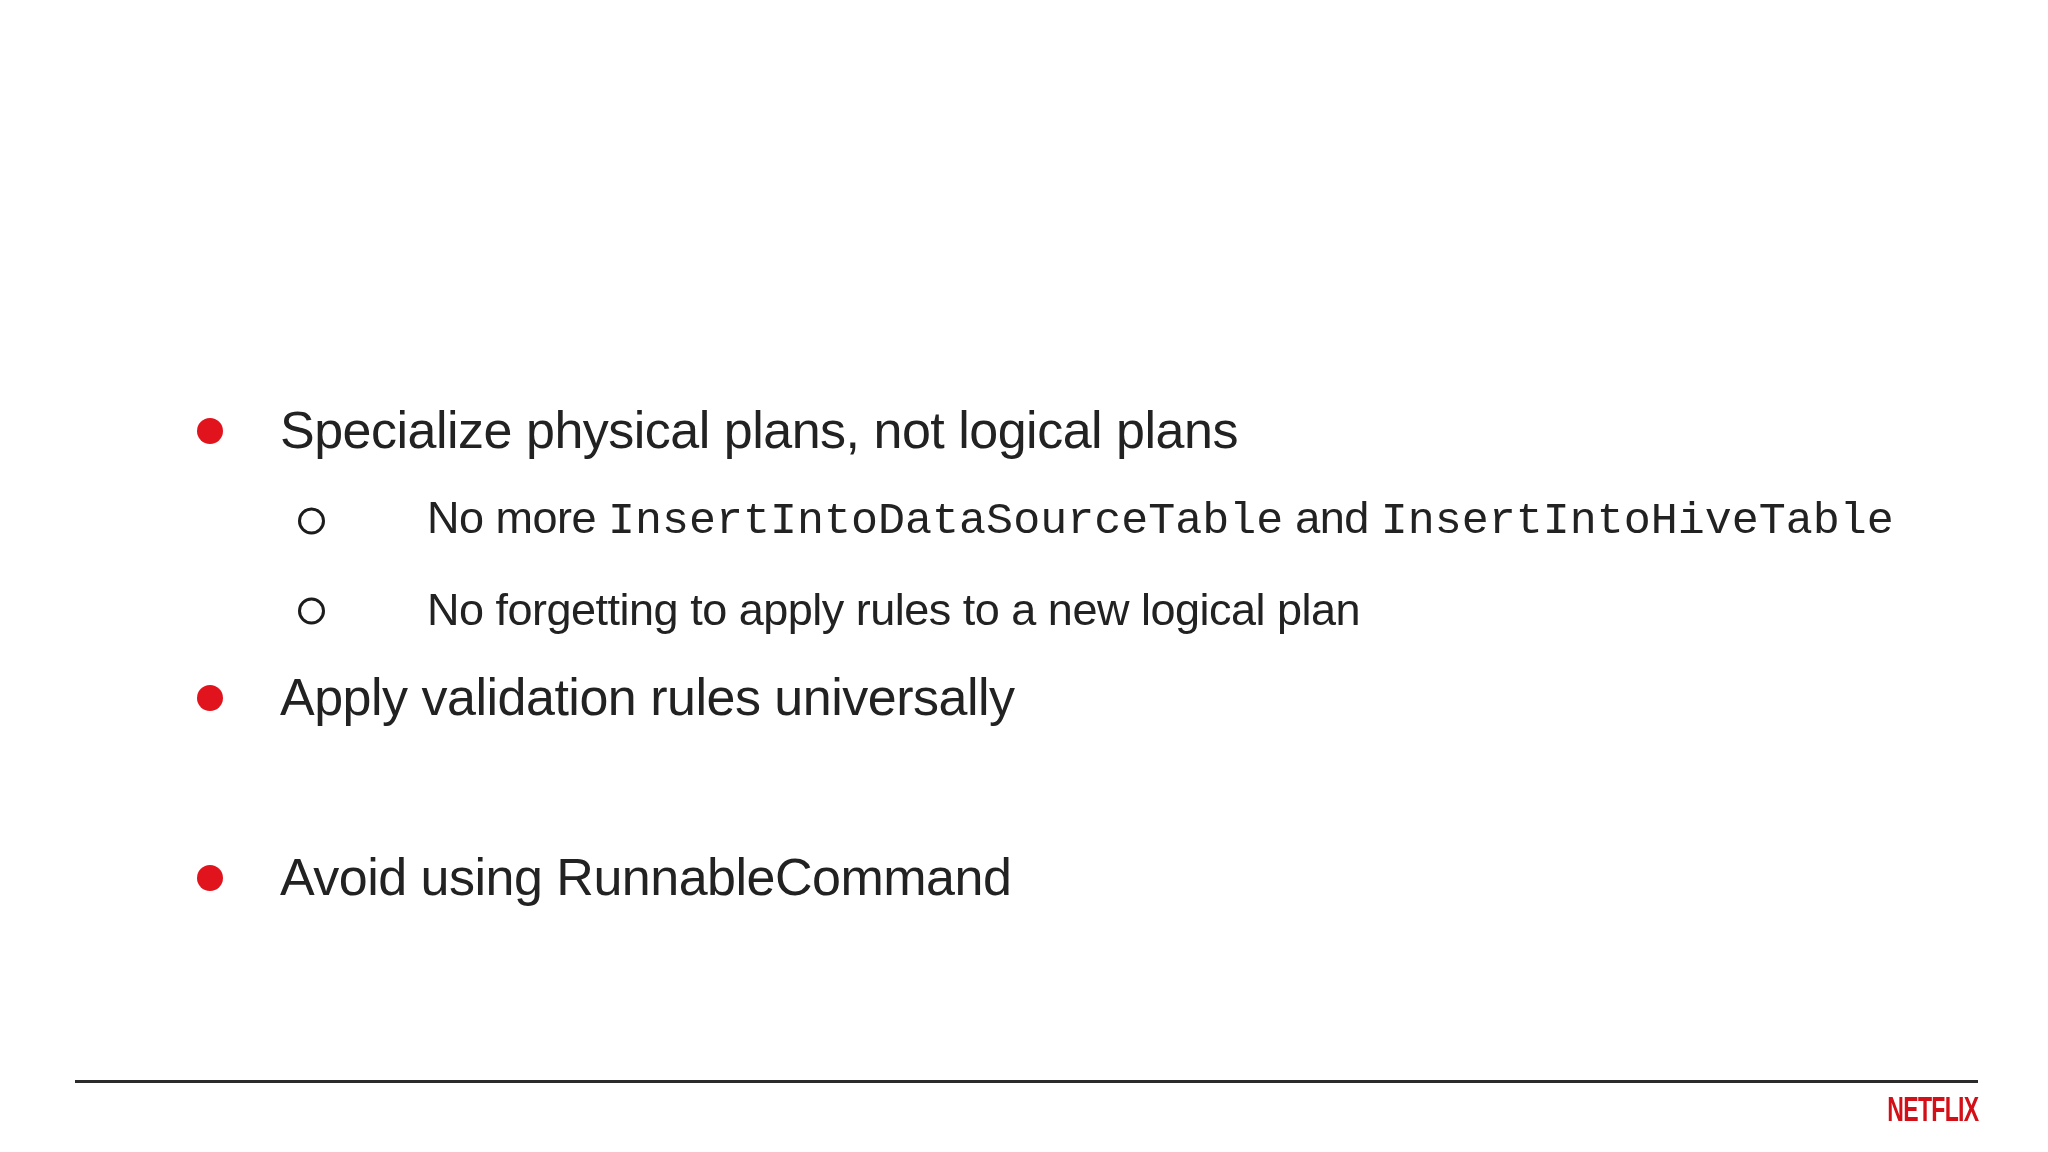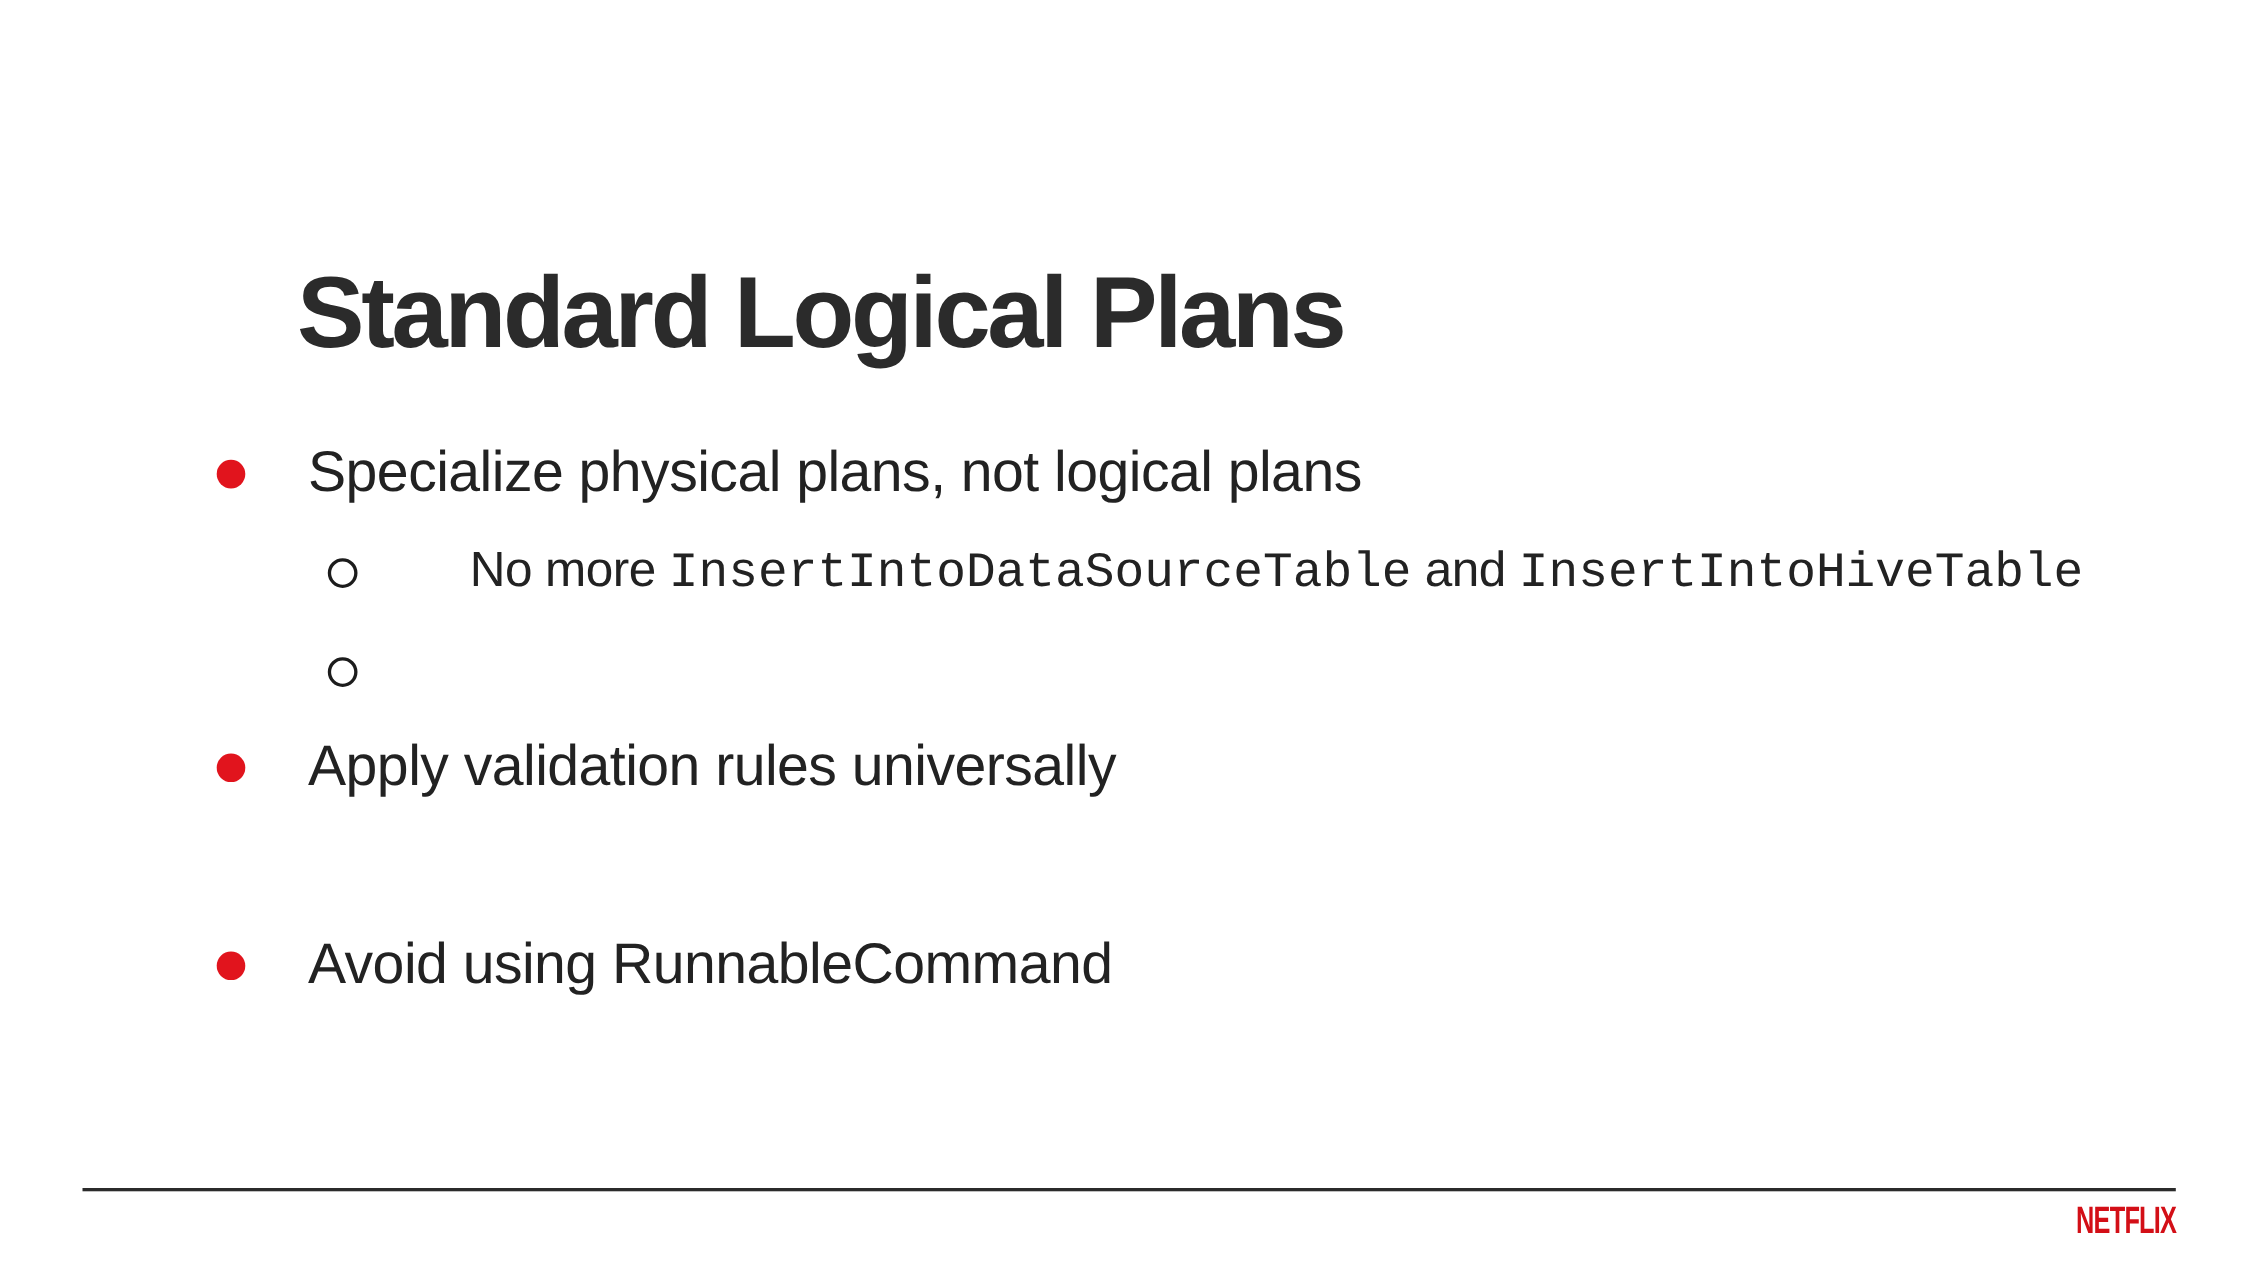--- a/index.html
+++ b/index.html
@@ -95,34 +95,34 @@
     transform: scale(0.72, 1.08);
     transform-origin: bottom right;
     white-space: nowrap;
   }
 </style>
 </head>
 <body>
 
 <div class="slide">
 
-  <h1 class="title">Standard Logical Plans</h1>
 
   <div class="row l1" style="top:386px">
     <span class="bullet-mark dot"></span>
     <span class="txt"><span>Specialize physical plans, not logical plans</span></span>
   </div>
 
   <div class="row l2" style="top:476px">
     <span class="bullet-mark ring"></span>
     <span class="txt"><span>No more </span><span class="mono">InsertIntoDataSourceTable</span><span> and </span><span class="mono">InsertIntoHiveTable</span></span>
   </div>
 
   <div class="row l2" style="top:566px">
     <span class="bullet-mark ring"></span>
+    <span class="txt"><span>No forgetting to apply rules to a new logical plan</span></span>
   </div>
 
   <div class="row l1" style="top:653px">
     <span class="bullet-mark dot"></span>
     <span class="txt"><span>Apply validation rules universally</span></span>
   </div>
 
 
   <div class="row l1" style="top:833px">
     <span class="bullet-mark dot"></span>

